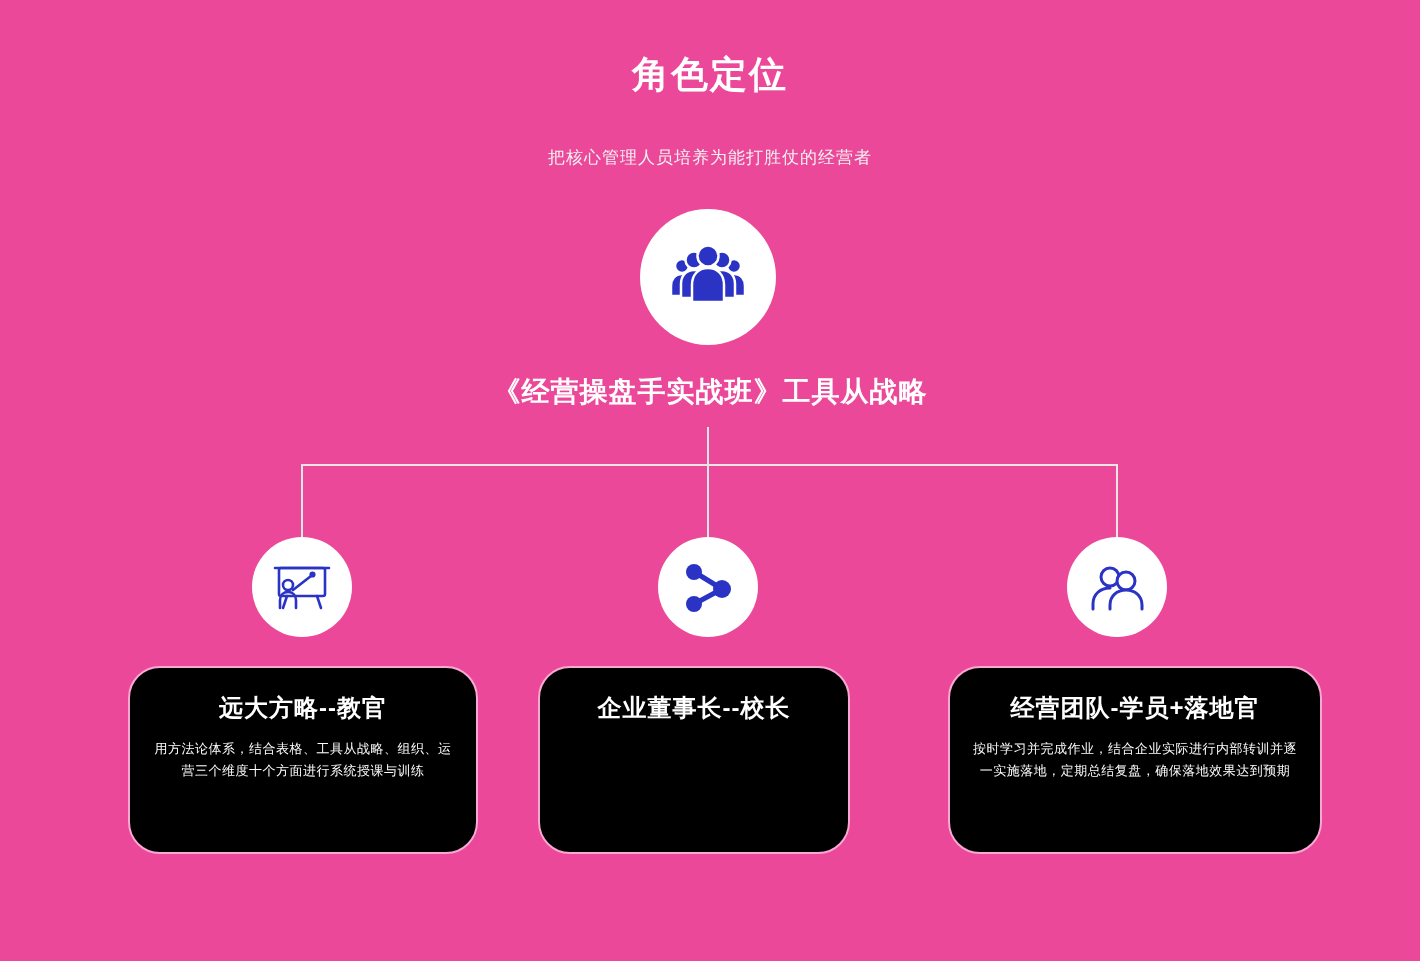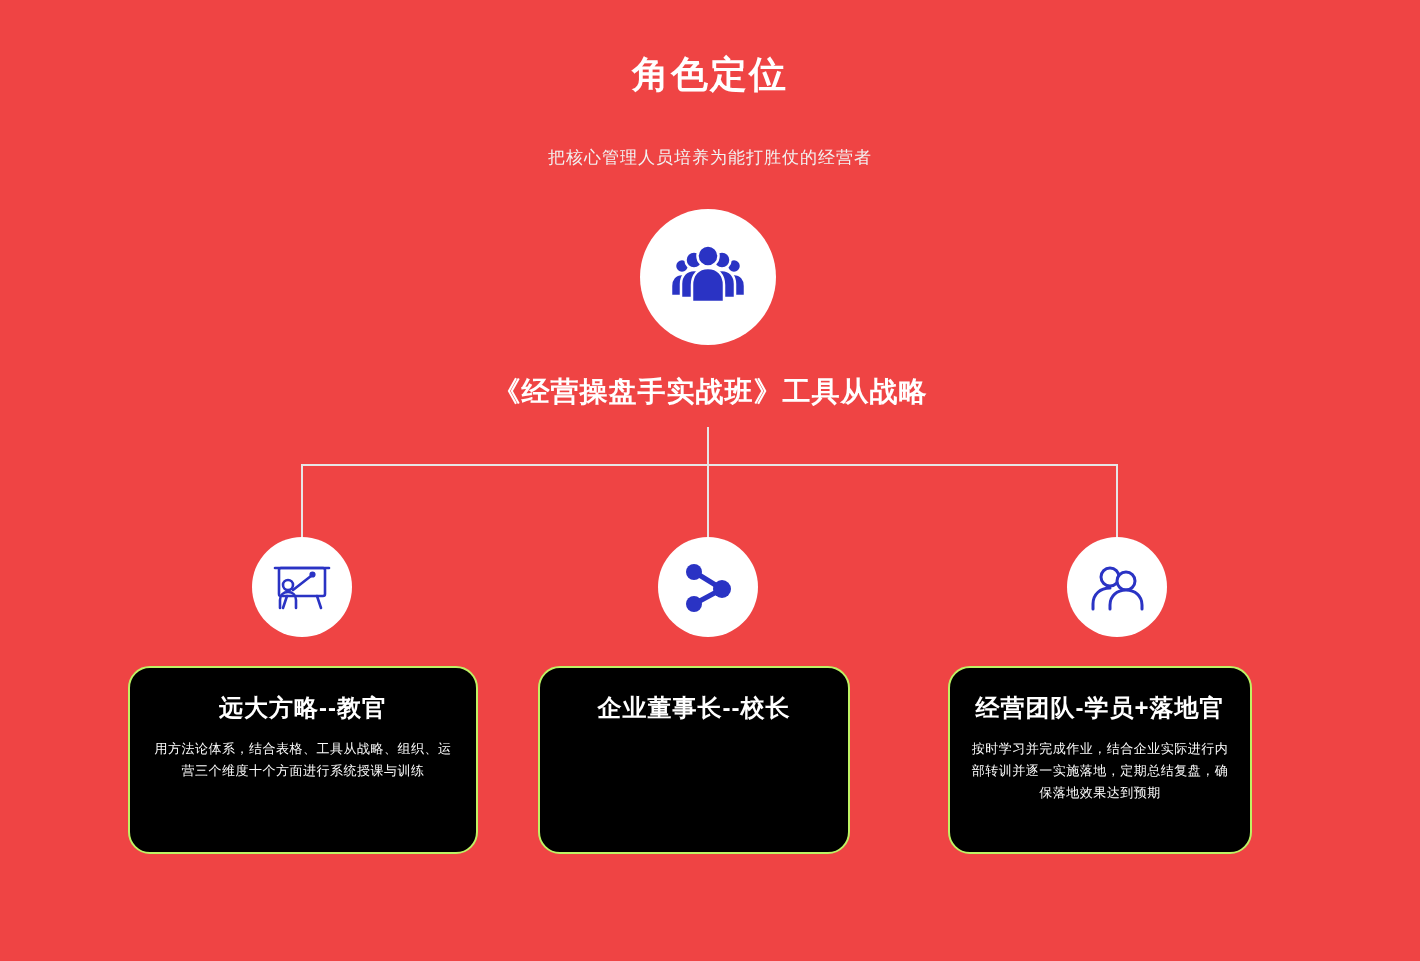--- a/index.html
+++ b/index.html
@@ -5,21 +5,21 @@
   * { margin: 0; padding: 0; box-sizing: border-box; }
   html, body { background: #000; }
   body {
     font-family: "Liberation Sans", "DejaVu Sans", sans-serif;
     color: #fff;
   }
   .stage {
     position: relative;
     width: 1420px;
     height: 961px;
-    background: #ef4444;
+    background: #ec4899;
     overflow: hidden;
     padding-left: 12px;
   }
   .page-title {
     position: absolute;
     top: 50px;
     left: 0;
     width: 100%;
     text-align: center;
     font-size: 37px;
@@ -79,29 +79,29 @@
     display: flex;
     align-items: center;
     justify-content: center;
   }
   .node-circle.pos-l { left: 252px; }
   .node-circle.pos-m { left: 658px; }
   .node-circle.pos-r { left: 1067px; }
   .role-card {
     position: absolute;
     top: 666px;
-    border: 2px solid #bef264;
-    border-radius: 22px;
+    border: 2px solid #f9a8d4;
+    border-radius: 32px;
     background: #000;
     padding: 24px 18px 26px 18px;
     text-align: center;
   }
   .role-card.pos-l { left: 128px; width: 350px; min-height: 188px; }
   .role-card.pos-m { left: 538px; width: 312px; min-height: 188px; }
-  .role-card.pos-r { left: 948px; width: 304px; min-height: 188px; }
+  .role-card.pos-r { left: 948px; width: 374px; min-height: 188px; }
   .role-title {
     font-size: 24px;
     font-weight: bold;
     color: #fff;
     margin-bottom: 14px;
     letter-spacing: 1px;
   }
   .role-desc {
     font-size: 13px;
     line-height: 1.7;

